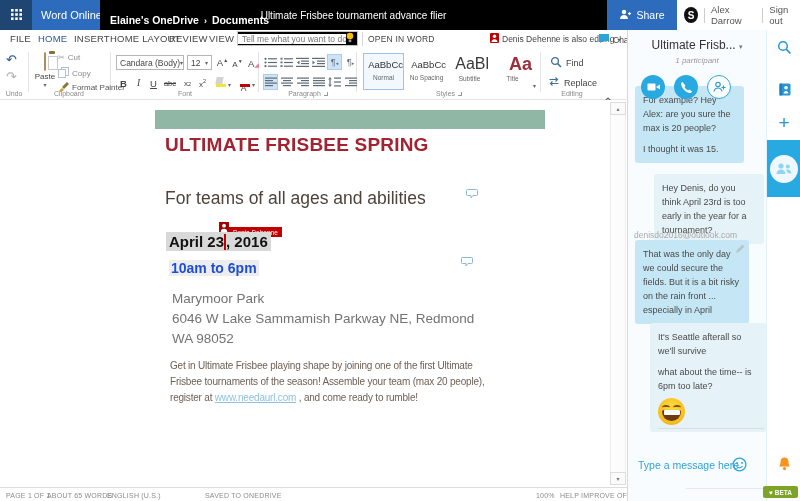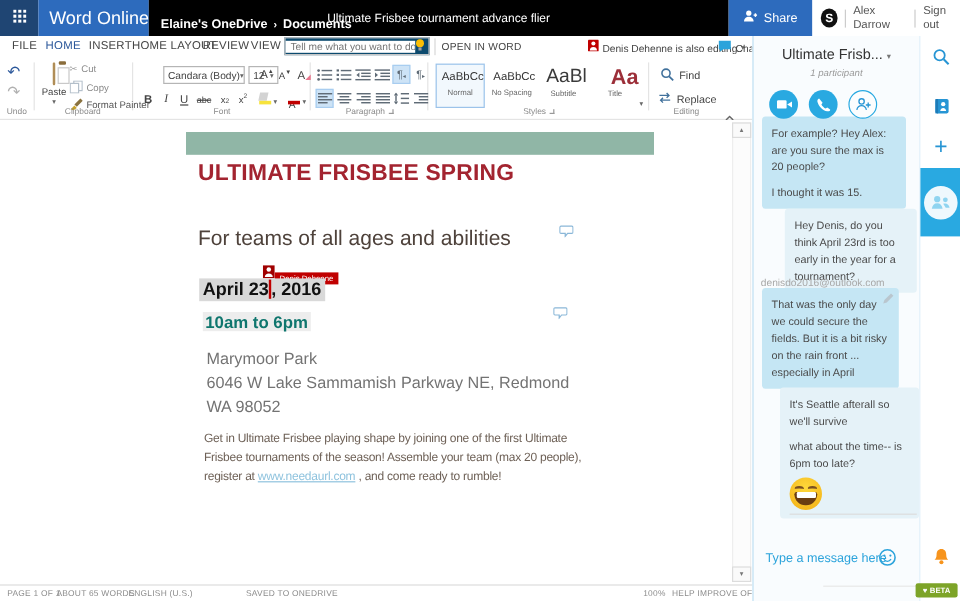--- a/index.html
+++ b/index.html
@@ -3,35 +3,35 @@
 <meta charset="utf-8">
 <style>
   * { margin:0; padding:0; box-sizing:border-box; }
   body { background:#fff; }
   .app { position:relative; width:800px; height:501px; overflow:hidden;
          font-family:"Liberation Sans", sans-serif; background:#fff; }
 
   
   .hdr { position:absolute; top:0; left:0; width:800px; height:30px; display:flex; }
   .launcher { width:32px; background:#1f4573; display:flex; align-items:center; justify-content:center; cursor:pointer; }
-  .brand { width:92px; background:#2d6bbd; color:#fff; font-size:15px; display:flex; align-items:center; padding-left:9px; white-space:nowrap; }
+  .brand { width:68px; background:#2d6bbd; color:#fff; font-size:11px; display:flex; align-items:center; padding-left:9px; white-space:nowrap; }
   .blackbar { flex:1; background:#000; color:#fff; position:relative; }
   .crumb { position:absolute; left:10px; top:14px; font-size:10.5px; font-weight:bold; white-space:nowrap; }
   .crumb .sep { padding:0 5px; font-size:9px; }
   .doctitle { position:absolute; left:0; right:0; top:10px; text-align:center; font-size:10px; color:#fff; white-space:nowrap; }
   .share { width:70px; background:#2d6bbd; color:#fff; border:none; font-size:10.5px; display:flex; align-items:center; justify-content:center; gap:5px; cursor:pointer; font-family:inherit; }
   .account { width:123px; background:#fff; display:flex; align-items:center; font-size:9.5px; color:#555; gap:6px; padding-left:7px; }
   .skype { width:16px; height:16px; border-radius:50%; background:#111; color:#fff; font-size:10px; font-weight:bold; display:flex; align-items:center; justify-content:center; }
   .vdiv { width:1px; height:15px; background:#ccc; }
 
   
   .tabs { position:absolute; top:30px; left:0; width:627px; height:18px; background:#fff; font-size:9.5px; color:#444; }
   .tab { position:absolute; top:3px; cursor:pointer; letter-spacing:.2px; }
   .tab.active { color:#2b579a; }
-  .tellme { position:absolute; left:237px; top:1px; width:121px; height:15px; border:1px solid #c6c6c6; display:flex; align-items:center; background:#0c4a6e; }
+  .tellme { position:absolute; left:237px; top:1px; width:121px; height:15px; border:1px solid #c6c6c6; display:flex; align-items:center; background:#000000; }
   .tellme input { flex:1; border:none; outline:none; font-size:8.5px; color:#666; padding-left:4px; font-family:inherit; min-width:0; }
   .tdiv { position:absolute; left:362px; top:2px; width:1px; height:14px; background:#d8d8d8; }
   .openword { position:absolute; left:368px; top:4px; font-size:8.5px; color:#444; cursor:pointer; letter-spacing:.2px; }
   .coauthor { position:absolute; left:490px; top:3px; display:flex; align-items:center; gap:3px; cursor:pointer; }
   .coauthor .txt { font-size:8.5px; color:#444; }
   .caret { font-size:6px; color:#666; }
   .chatbtn { position:absolute; left:598px; top:3px; display:flex; align-items:center; gap:3px; cursor:pointer; }
   .chatbtn .txt { font-size:8.5px; color:#444; }
 
   
@@ -43,21 +43,21 @@
   .undo1 { position:absolute; left:6px; top:4px; font-size:13px; color:#2b579a; cursor:pointer; }
   .undo2 { position:absolute; left:6px; top:21px; font-size:13px; color:#b0b0b0; cursor:pointer; }
   .pastebtn { position:absolute; left:33px; top:5px; width:24px; text-align:center; cursor:pointer; }
   .clip { width:15px; height:19px; background:#f0e0bf; border:1px solid #b08d57; border-radius:2px; position:relative; margin:0 auto; }
   .clip:before { content:""; position:absolute; top:-2px; left:3.5px; width:6px; height:3px; background:#8a6d3b; border-radius:1px; }
   .clip:after { content:""; position:absolute; top:3px; left:2.5px; width:8px; height:12px; background:#fff; border:1px solid #c9c9c9; }
   .pastebtn .lbl { font-size:8px; color:#444; margin-top:1px; }
   .pastebtn .caret { display:block; }
   .cc { position:absolute; left:58px; display:flex; align-items:center; gap:3px; cursor:pointer; font-size:8px; color:#8a8a8a; white-space:nowrap; }
   .cc.fp { color:#555; }
-  .fontbox { position:absolute; top:7px; height:15px; border:1px solid #b5b5b5; display:flex; align-items:center; justify-content:space-between; padding:0 3px; font-size:8.5px; color:#444; cursor:pointer; background:#fff; white-space:nowrap;margin-left:20px; }
+  .fontbox { position:absolute; top:7px; height:15px; border:1px solid #b5b5b5; display:flex; align-items:center; justify-content:space-between; padding:0 3px; font-size:8.5px; color:#444; cursor:pointer; background:#fff; white-space:nowrap; }
   .fmt { font-size:9.5px; color:#444; }
   .fmt.b { font-weight:bold; }
   .fmt.i { font-style:italic; font-family:"Liberation Serif", serif; }
   .fmt.u { text-decoration:underline; }
   .fmt.strike { text-decoration:line-through; font-size:7.5px; }
   .subsup { font-size:8px; color:#444; }
   .subsup small { font-size:5.5px; }
   .colorbar { position:absolute; bottom:2px; left:2px; width:10px; height:3px; }
   .stylecard { position:absolute; top:5px; width:41px; height:37px; border:1px solid transparent; text-align:center; cursor:pointer; background:#fff; }
   .stylecard.sel { border-color:#9cc3ea; background:#f2f8fd; }
@@ -71,21 +71,21 @@
 
   
   .canvas { position:absolute; top:100px; left:0; width:627px; height:387px; background:#fff; }
   .band { position:absolute; left:155px; top:10px; width:390px; height:19px; }
   .dtitle { position:absolute; left:165px; top:31px; font-size:19px; font-weight:bold; color:#a32430; line-height:27px; letter-spacing:.2px; }
   .dsub { position:absolute; left:165px; top:88px; font-size:17.5px; color:#4e423b; }
   .flag { position:absolute; left:219px; top:119px; display:flex; align-items:flex-end; }
   .flag .tag { background:#c00000; color:#fff; font-size:6.5px; padding:1.5px 4px; white-space:nowrap; }
   .ddate { position:absolute; left:166px; top:132px; background:#d9d9d9; padding:1px 3px; font-size:15px; font-weight:bold; color:#111; }
   .caretbar { display:inline-block; width:2px; height:16px; background:#c00000; vertical-align:-3px; }
-  .dtime { position:absolute; left:169px; top:160px; background:#ededed; padding:0 2px; font-size:14px; font-weight:bold; color:#0f766e; }
+  .dtime { position:absolute; left:169px; top:160px; background:#ededed; padding:0 2px; font-size:14px; font-weight:bold; color:#1d4ed8; }
   .venue { position:absolute; left:172px; top:189px; font-size:13.5px; color:#737373; line-height:20px; }
   .dbody { position:absolute; left:170px; top:258px; width:330px; font-size:10px; color:#6e6157; line-height:16px; letter-spacing:-.2px; }
   .dbody .lnk { color:#8fc3de; text-decoration:underline; cursor:pointer; }
   .commenticn { position:absolute; cursor:pointer; }
   .sbar { position:absolute; left:610px; top:2px; width:16px; height:383px; border:1px solid #eee; background:#fcfcfc; }
   .sbtn { position:absolute; left:610px; width:16px; height:13px; border:1px solid #dcdcdc; background:#fafafa; color:#777; font-size:6px; text-align:center; line-height:12px; cursor:pointer; }
 
   
   .status { position:absolute; top:487px; left:0; width:627px; height:14px; background:#fff; border-top:1px solid #ddd; font-size:7px; color:#8c8c8c; letter-spacing:.2px; }
   .status span { position:absolute; top:4px; white-space:nowrap; }
@@ -459,21 +459,21 @@
     <span style="left:107px">ENGLISH (U.S.)</span>
     <span style="left:205px">SAVED TO ONEDRIVE</span>
     <span style="left:536px">100%</span>
     <span style="left:560px">HELP IMPROVE OFFICE</span>
   </div>
 
   <div class="chatpanel">
     <div class="ctitle"><span>Ultimate Frisb...</span> <span class="caret">▾</span></div>
     <div class="csub">1 participant</div>
 
-    <div class="bubble recv" style="left:7px;top:67px;width:120px">
+    <div class="bubble recv" style="left:7px;top:56px;width:109px">
       <p>For example?  Hey Alex: are you sure the max is 20 people?</p>
       <p>I thought it was 15.</p>
     </div>
 
     <span class="callbtn fill" style="left:13px">
         <svg width="13" height="10" viewBox="0 0 13 10">
           <rect x="0.5" y="1.5" width="8" height="7" rx="1" fill="#fff"></rect>
           <path d="M9 5l4-2.5v5z" fill="#fff"></path>
         </svg>
       </span>

